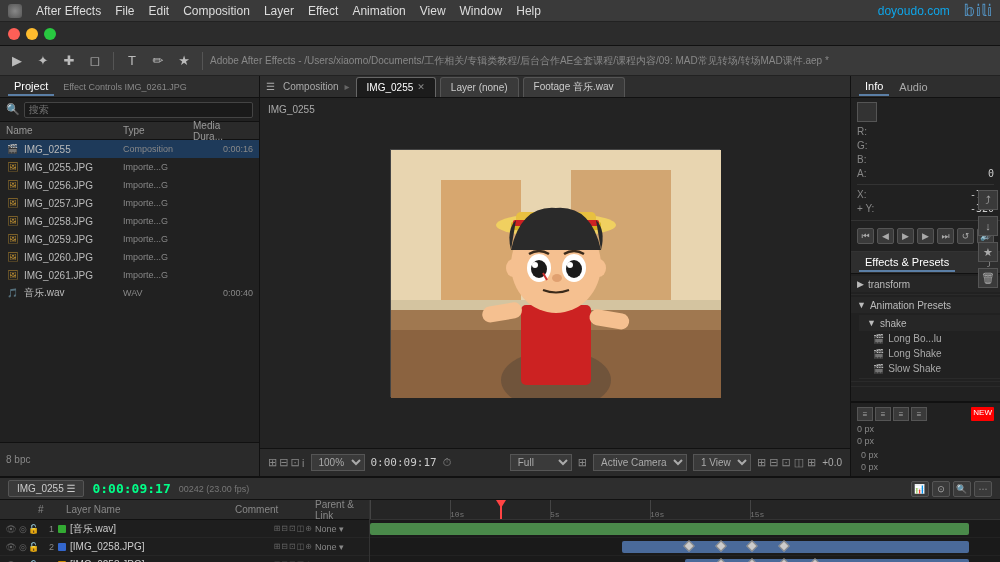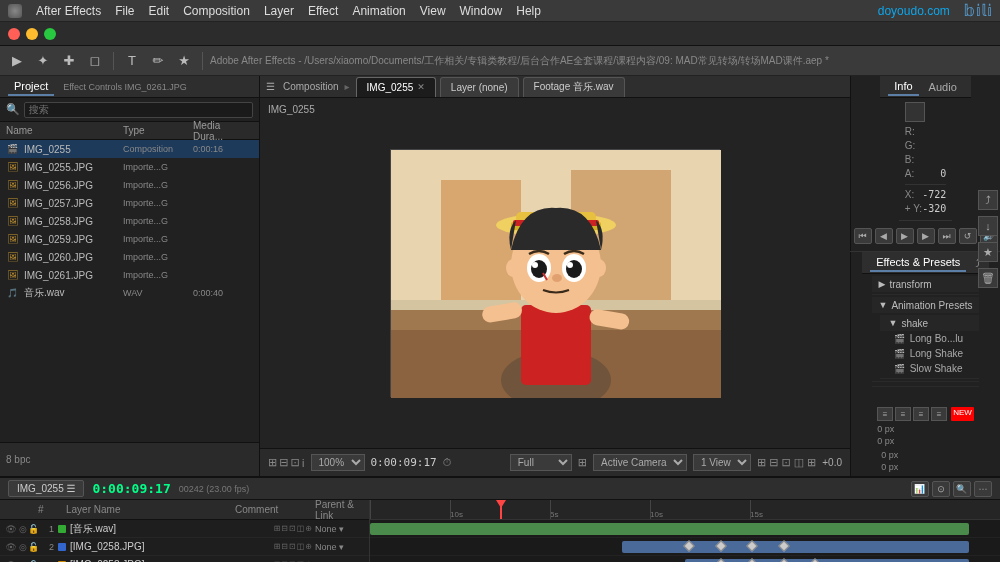--- a/index.html
+++ b/index.html
@@ -192,21 +192,21 @@
       width: 14px;
       height: 12px;
       margin-right: 4px;
       display: flex;
       align-items: center;
       justify-content: center;
       font-size: 9px;
     }
     .file-item .fi-name { flex: 1; overflow: hidden; white-space: nowrap; text-overflow: ellipsis; }
     .file-item .fi-type { width: 70px; font-size: 9px; color: #888; }
-    .file-item .fi-dur { width: 60px; font-size: 9px; color: #888; }
+    .file-item .fi-dur { width: 60px; font-size: 9px; color: #888; text-align: right; }
 
     
     .middle-panel {
       flex: 1;
       background: #1c1c1c;
       display: flex;
       flex-direction: column;
     }
     .comp-tabs {
       height: 22px;
@@ -283,21 +283,20 @@
       color: #ccc;
     }
 
     
     .right-panel {
       width: 150px;
       background: #212121;
       border-left: 1px solid #111;
       display: flex;
       flex-direction: column;
-      align-items: center;
     }
     .info-section {
       padding: 4px 6px;
       border-bottom: 1px solid #333;
     }
     .info-row {
       display: flex;
       justify-content: space-between;
       font-size: 10px;
       color: #aaa;
@@ -467,20 +466,21 @@
       align-items: center;
       border-bottom: 1px solid #333;
       position: relative;
       min-width: 400px;
     }
     .tl-ruler-tick {
       position: absolute;
       bottom: 0;
       font-size: 8px;
       color: #777;
+      font-family: Liberation Mono, monospace;
     }
     .tl-ruler-line {
       position: absolute;
       bottom: 0;
       top: 0;
       width: 1px;
       background: #444;
     }
     .tl-playhead {
       position: absolute;

